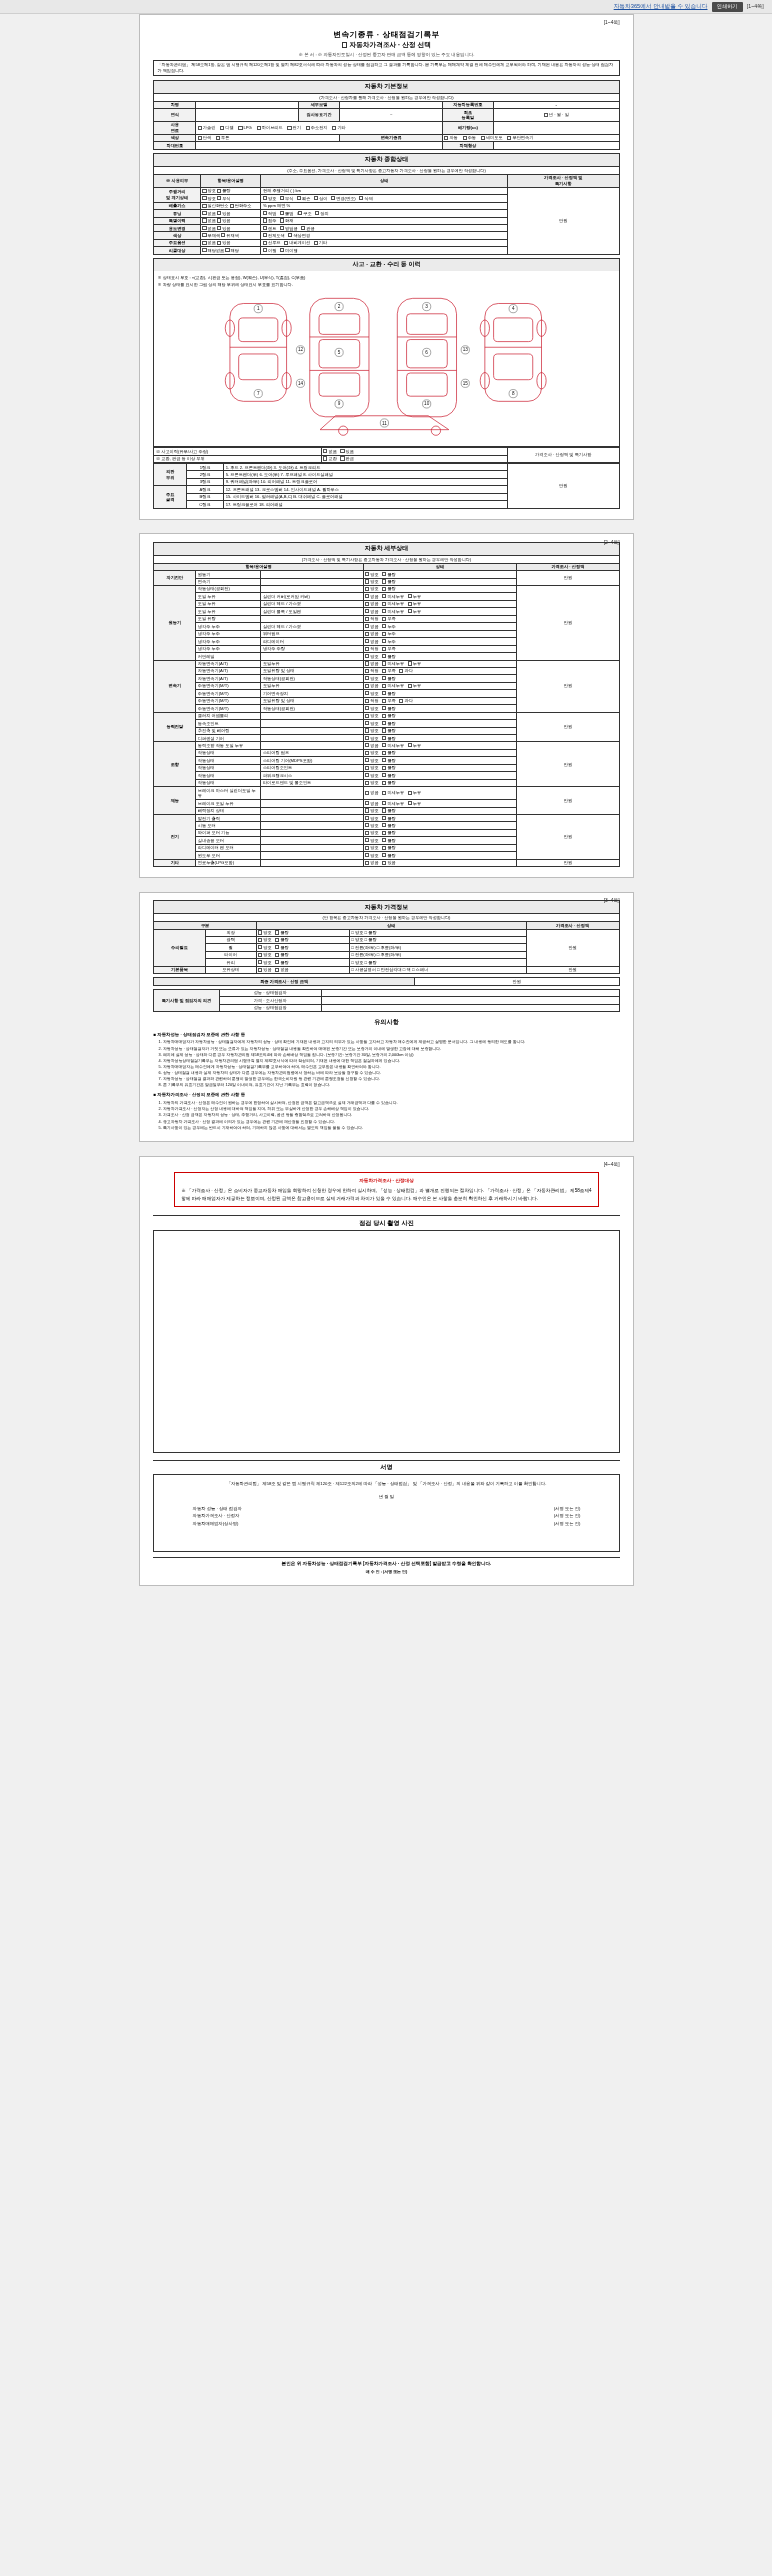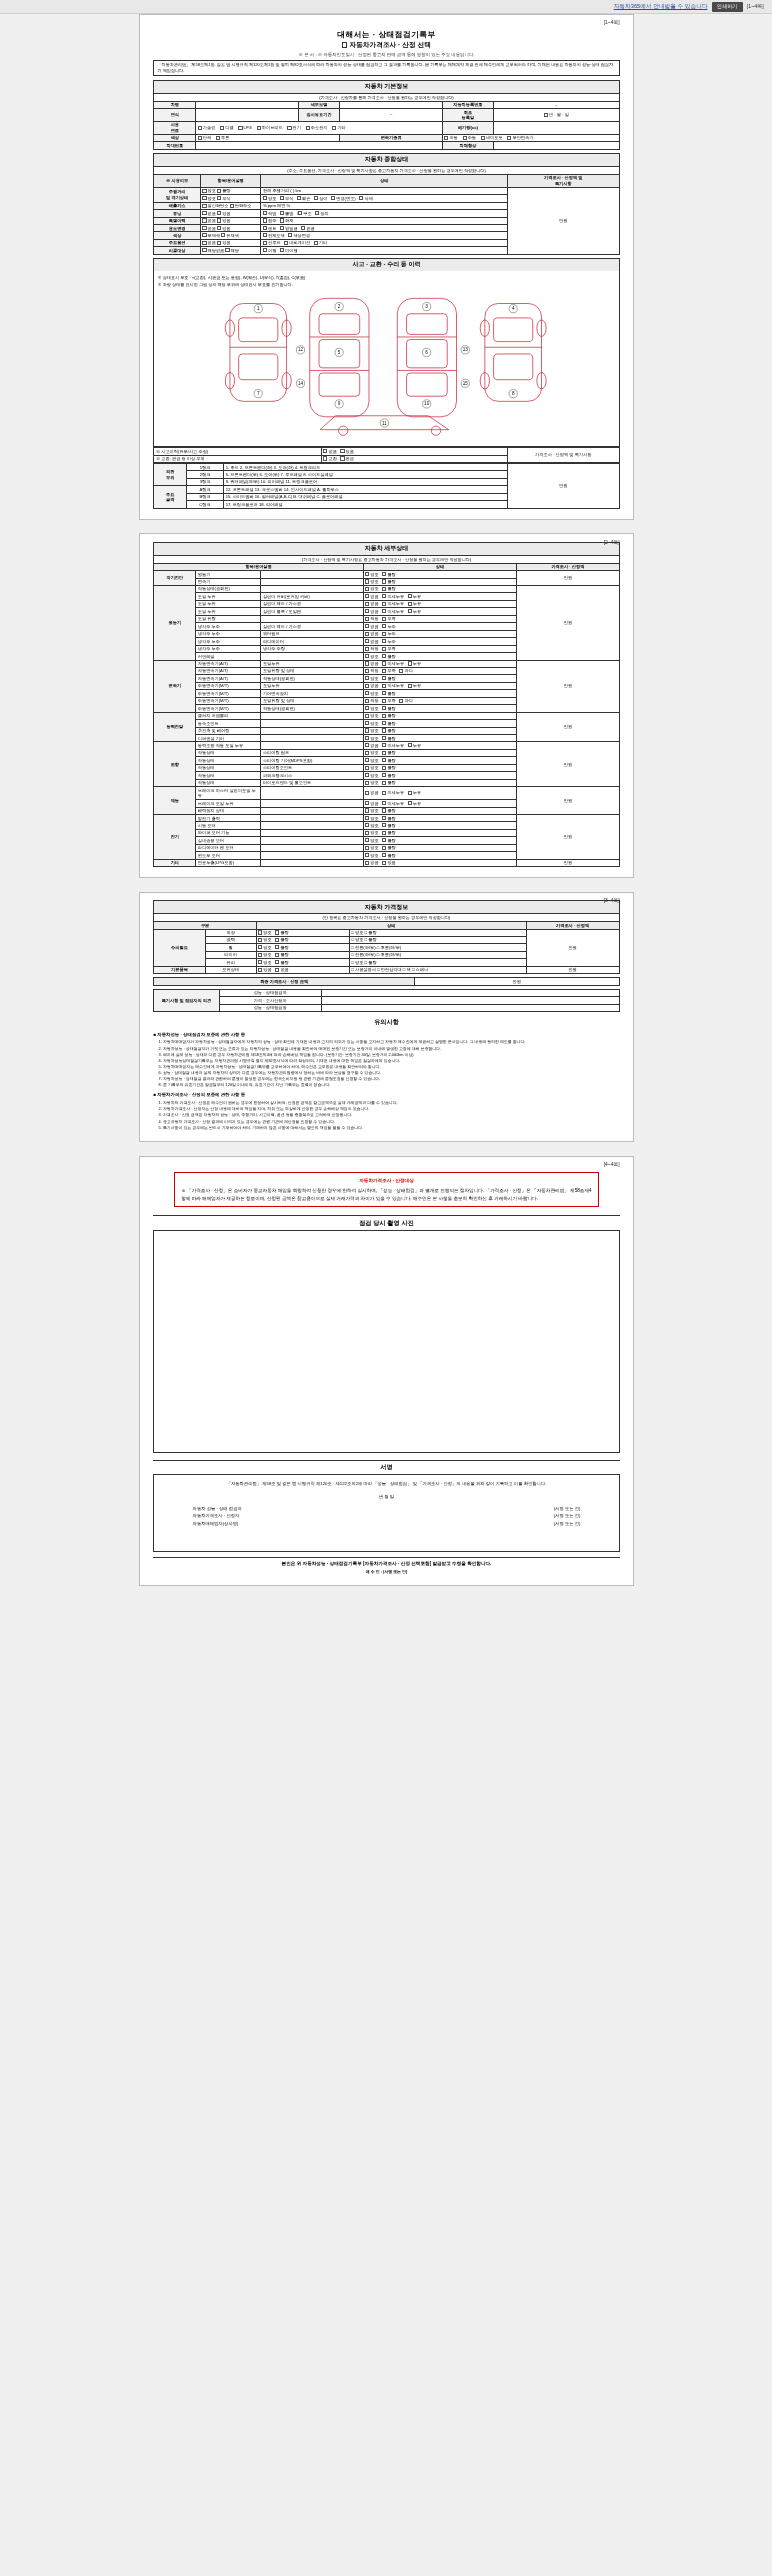--- a/index.html
+++ b/index.html
@@ -84,21 +84,21 @@
 <body>
 
 <div class="topbar">
   <span class="link">자동차365에서 안내받을 수 있습니다</span>
   <span class="btn">인쇄하기</span>
   <span class="note">[1~4쪽]</span>
 </div>
 
 <div class="page">
   <div class="page-num">[1~4쪽]</div>
-  <div class="doc-title">대해서는 · 상태점검기록부</div>
+  <div class="doc-title">변속기종류 · 상태점검기록부</div>
   <div class="doc-sub"><span class="chk"></span><span>자동차가격조사 · 산정 선택</span></div>
   <div class="doc-note">※ 본 서 : ※ 자동차인도일시 · 산정된 중고차 판매 금액 등에 영향이 있는 주요 내용입니다.</div>
   <div class="doc-legal">「자동차관리법」 제58조제1항, 같은 법 시행규칙 제120조제1항 및 별지 제82호서식에 따라 자동차의 성능·상태를 점검하고 그 결과를 기록합니다. 본 기록부는 매매계약 체결 전에 매수인에게 교부되어야 하며, 기재된 내용은 자동차의 성능·상태 점검자가 책임집니다.</div>
 
   <div class="sec-title">자동차 기본정보</div>
   <div class="sec-cap">(가격조사 · 산정자를 통해 가격조사 · 산정을 원하는 경우에만 작성합니다)</div>
   <table class="grid">
     <colgroup>
         <col style="width:9%">
         <col style="width:22%">

